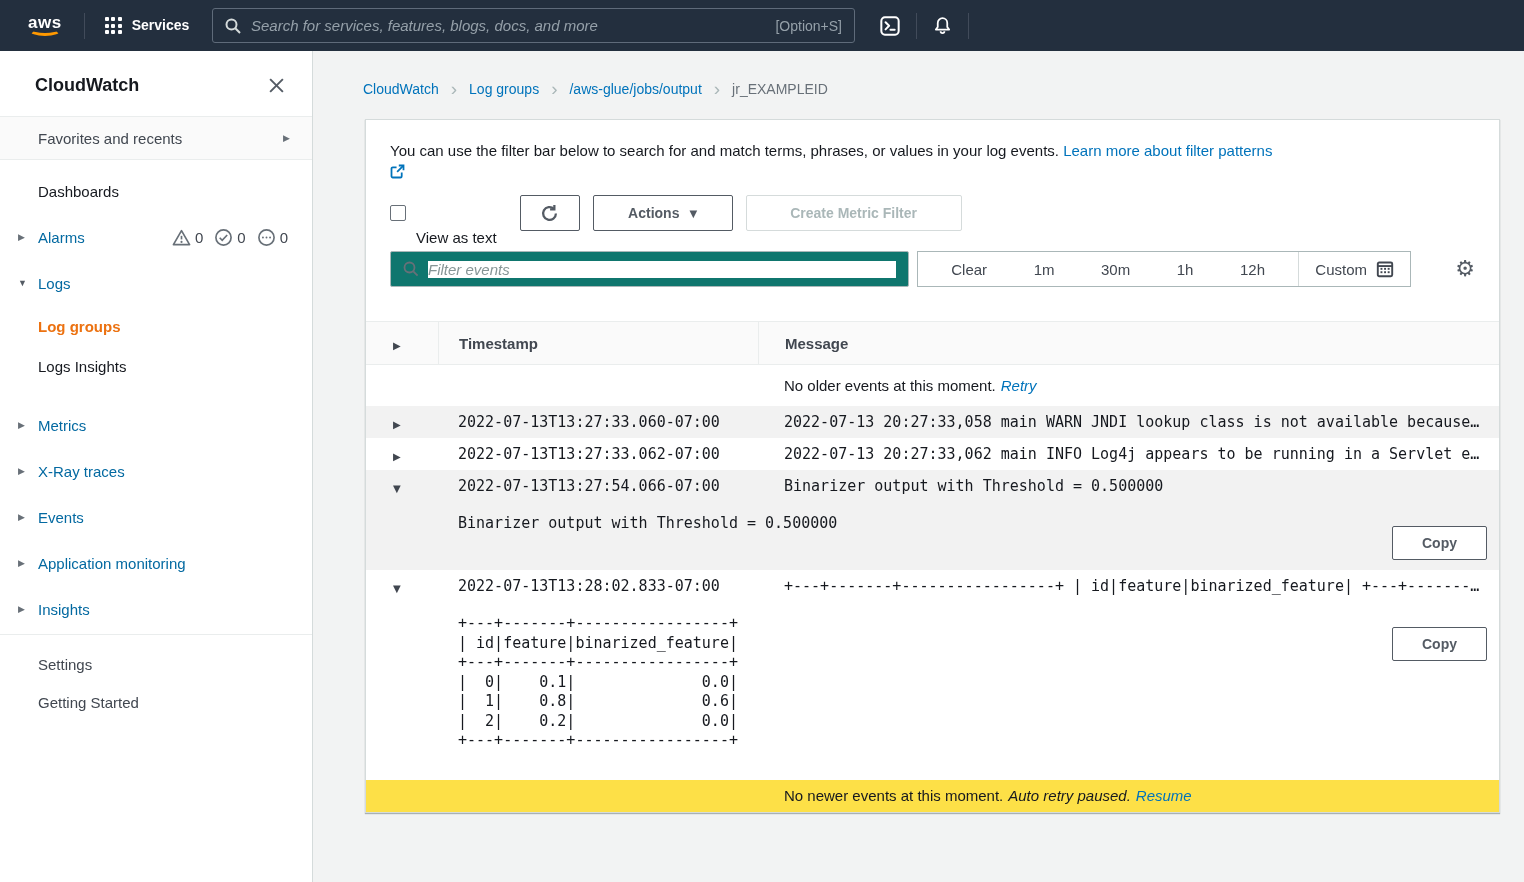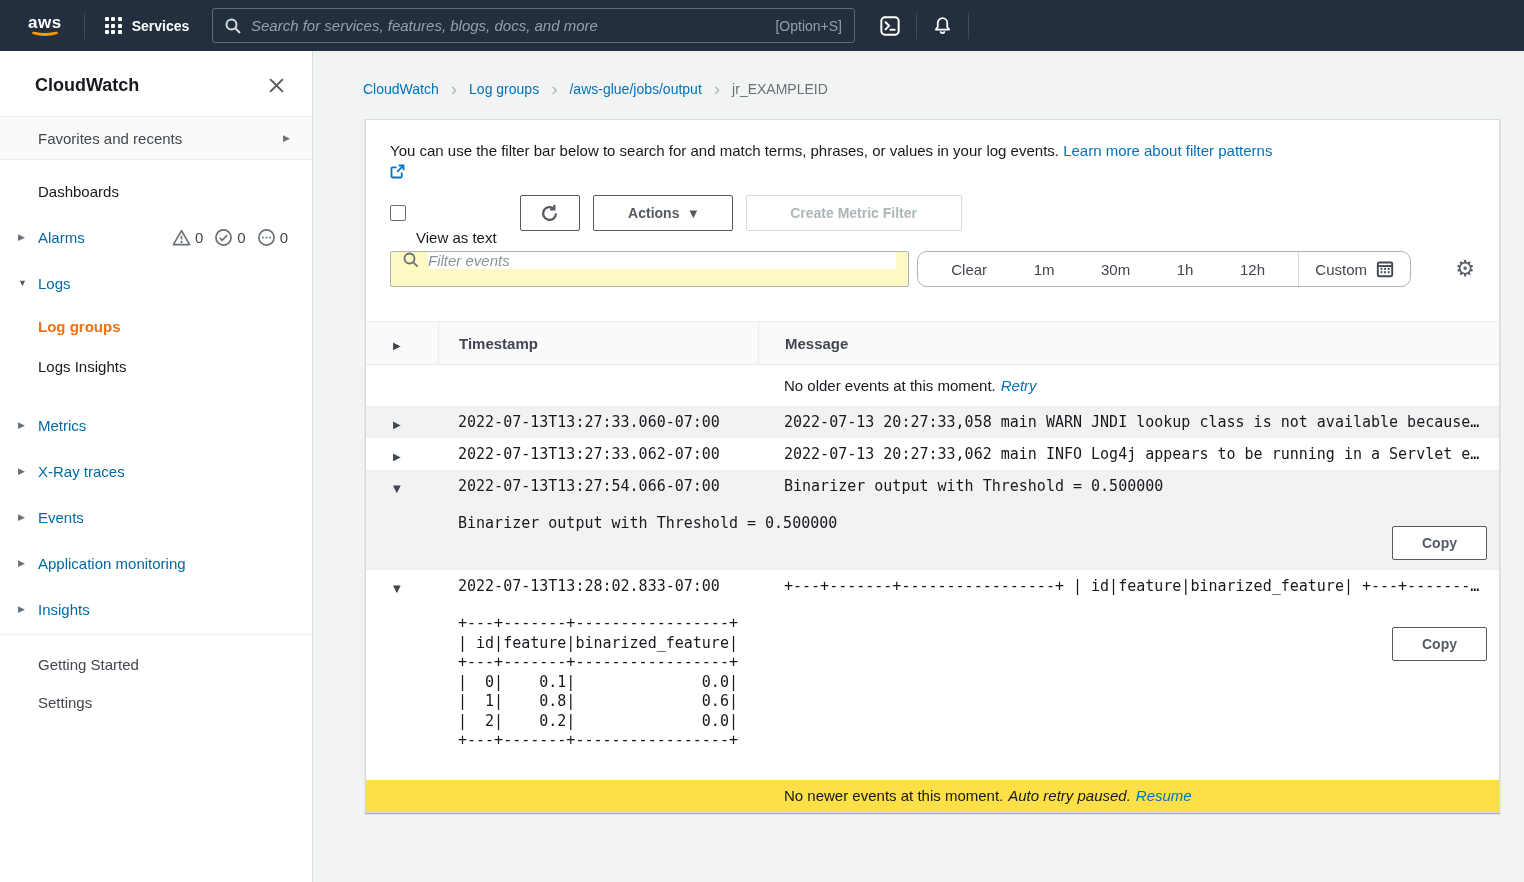--- a/index.html
+++ b/index.html
@@ -5,21 +5,21 @@
   * { box-sizing: border-box; margin: 0; padding: 0; }
   html,body { width:1524px; height:882px; overflow:hidden; background:#f2f3f3;
     font-family:"Liberation Sans","DejaVu Sans",sans-serif; color:#16191f; }
 
   
   .topnav { height:51px; background:#232f3e; display:flex; align-items:center; position:relative; }
   .aws-logo { margin-left:28px; display:flex; flex-direction:column; align-items:center; cursor:pointer; }
   .aws-logo .logo-word { color:#fff; font-weight:700; font-size:17px; line-height:15px; letter-spacing:.5px; }
   .aws-logo .swoosh { width:32px; height:12px; border:3px solid transparent; border-bottom-color:#ff9900; border-radius:50%; margin-top:-6px; }
   .nav-divider { width:1px; height:26px; background:#414b5a; margin:0 20px 0 22px; }
-  .services-btn { display:flex; align-items:center; gap:10px; color:#fff; font-size:14px; font-weight:700; cursor:pointer; }
+  .services-btn { display:flex; gap:10px; color:#fff; font-size:14px; font-weight:700; cursor:pointer; }
   .grid-icon { display:inline-grid; grid-template-columns:repeat(3,4px); grid-template-rows:repeat(3,4px); gap:2.5px; }
   .grid-icon i { background:#fff; border-radius:1px; }
   .nav-search { position:absolute; left:212px; top:8px; width:643px; height:35px; border:1px solid #5f6b7a; border-radius:3px;
     display:flex; align-items:center; padding:0 12px; background:#232f3e; }
   .nav-search svg { flex:0 0 auto; }
   .nav-search input { flex:1; background:transparent; border:none; outline:none; color:#d5dbdb;
     font-size:15px; font-style:italic; margin-left:10px; font-family:inherit; }
   .nav-search input::placeholder { color:#95a0a9; font-style:italic; }
   .nav-shortcut { color:#95a0a9; font-size:14px; }
   .nav-right { position:absolute; left:868px; top:0; height:51px; display:flex; align-items:center; }
@@ -72,24 +72,24 @@
   .checkbox { width:16px; height:16px; border:1px solid #687078; border-radius:2px; background:#fff; cursor:pointer; flex:0 0 auto; }
   .check-label { margin-left:10px; font-size:15px;margin-top:48px; }
   .btn { height:36px; border:1px solid #545b64; border-radius:2px; background:#fff; color:#545b64;
     font-weight:700; font-size:14px; display:flex; align-items:center; justify-content:center; cursor:pointer; font-family:inherit; }
   .btn-refresh { width:60px; margin-left:23px; }
   .btn-actions { width:140px; margin-left:13px; gap:10px; }
   .btn-actions .dd { font-size:10px; }
   .btn-disabled { width:216px; margin-left:13px; border-color:#d5dbdb; color:#aab7b8; cursor:default; }
 
   .filter-row { margin-top:20px; display:flex; align-items:center; }
-  .filter-input { width:519px; height:36px; border:1px solid #aab7b8; border-radius:2px; display:flex; align-items:flex-start; padding:0 12px; background:#fef9c3; }
+  .filter-input { width:519px; height:36px; border:1px solid #aab7b8; border-radius:2px; display:flex; align-items:center; padding:0 12px; background:#0f766e; }
   .filter-input input { flex:1; border:none; outline:none; margin-left:9px; font-size:15px; font-style:italic; color:#16191f; font-family:inherit; }
   .filter-input input::placeholder { color:#879596; font-style:italic; }
-  .time-control { margin-left:8px; height:36px; width:494px; border:1px solid #aab7b8; border-radius:10px; background:#fff;
+  .time-control { margin-left:8px; height:36px; width:494px; border:1px solid #aab7b8; border-radius:0; background:#fff;
     display:flex; align-items:stretch; font-size:15px; color:#414750; }
   .tr-group { flex:1; display:flex; align-items:center; justify-content:space-around; padding:0 10px; }
   .tr-item { cursor:pointer; padding:0 2px; }
   .tr-sep { width:1px; background:#d5dbdb; }
   .tr-custom { display:flex; align-items:center; gap:9px; padding:0 16px; cursor:pointer; }
   .gear-btn { margin-left:auto; font-size:22px; color:#545b64; cursor:pointer; line-height:1;
     font-family:"DejaVu Sans",sans-serif; }
 
   
   .log-table { margin-top:34px; font-size:15px; }
@@ -248,24 +248,24 @@
         <span class="lbl">Application monitoring</span>
       </div>
       <div class="side-item bold">
         <span class="arrow">▶</span>
         <span class="lbl">Insights</span>
       </div>
 
       <div class="side-divider"></div>
       <div class="side-footer">
         <div class="side-item small">
+          <span class="lbl">Settings</span>
+        </div>
+        <div class="side-item small">
           <span class="lbl">Getting Started</span>
-        </div>
-        <div class="side-item small">
-          <span class="lbl">Settings</span>
         </div>
       </div>
     </div>
   </div>
 
   <div class="content">
     <div class="breadcrumb">
       <a>CloudWatch</a>
       <span class="crumb-sep">›</span>
       <a>Log groups</a>

